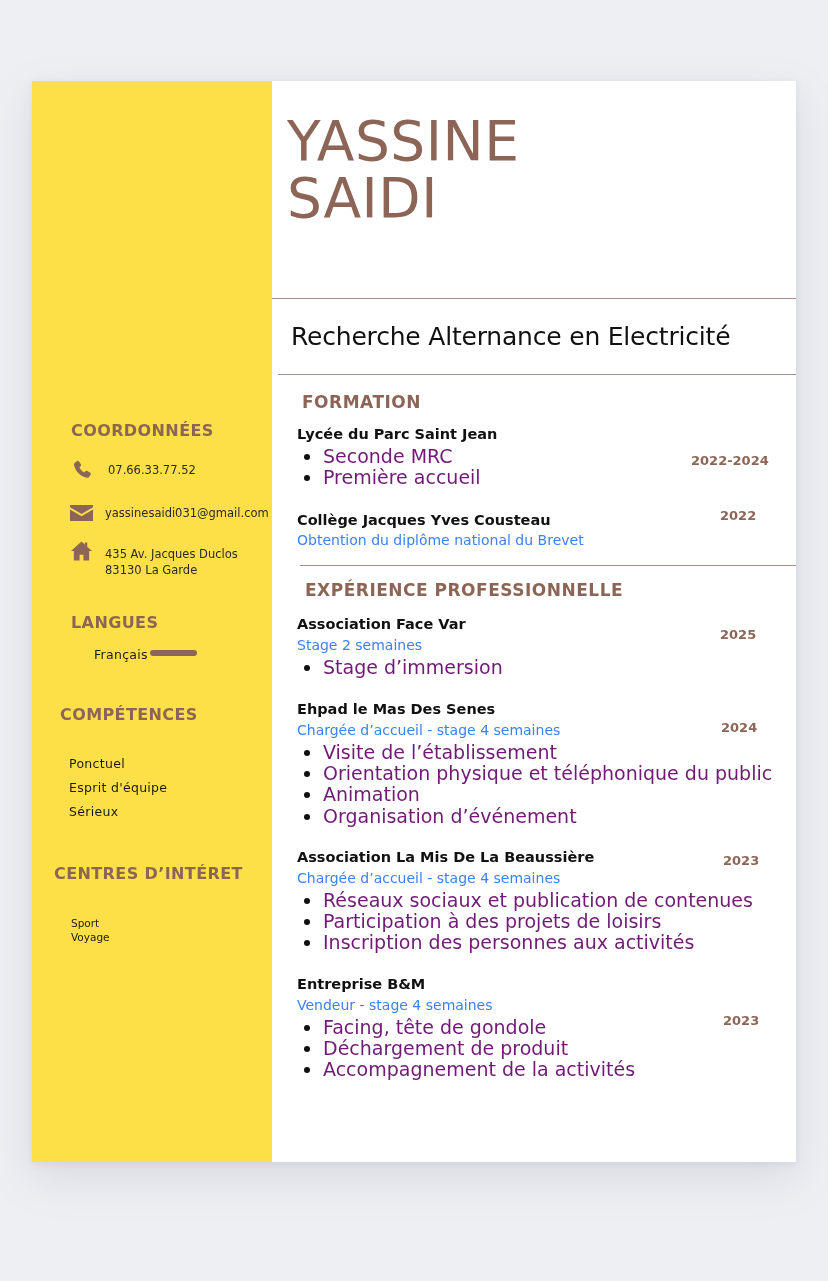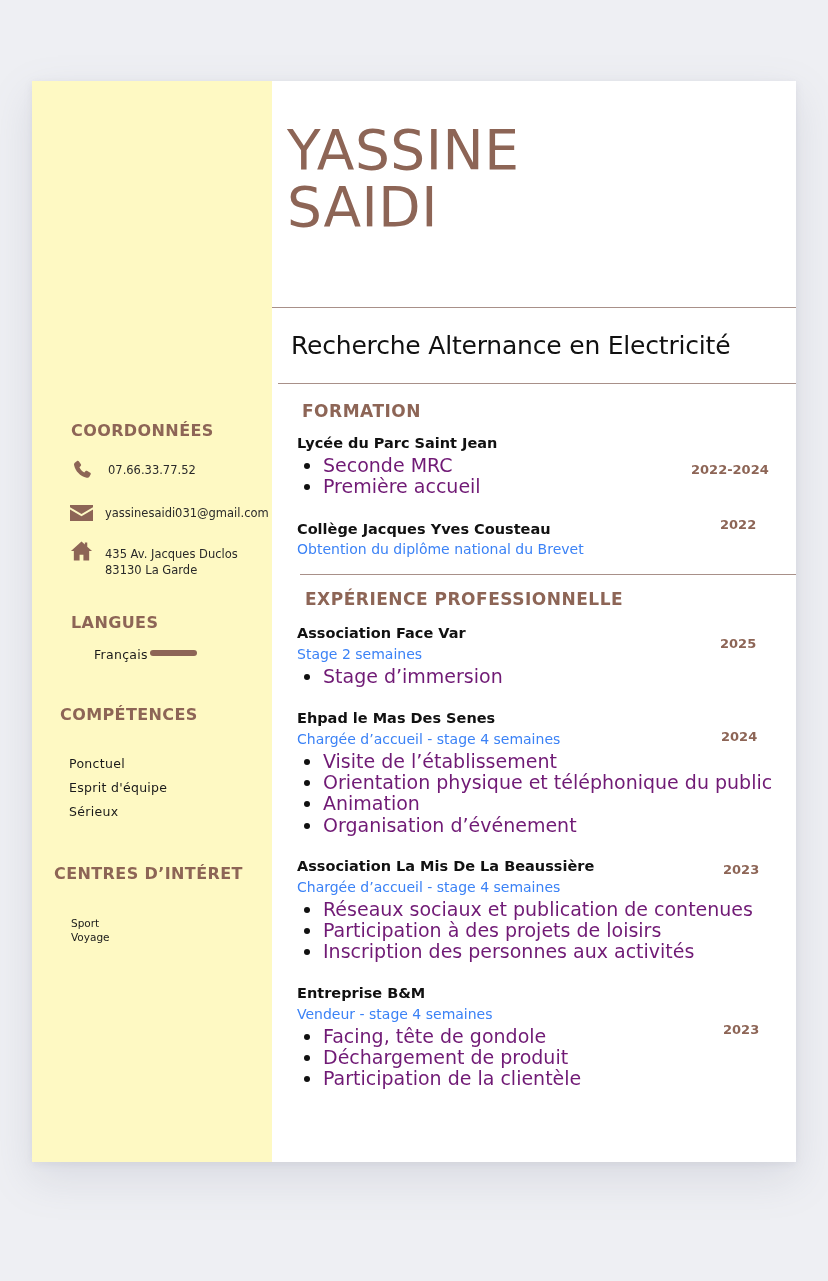--- a/index.html
+++ b/index.html
@@ -14,25 +14,25 @@
     position: absolute;
     left: 32px; top: 81px;
     width: 764px; height: 1081px;
     background: #ffffff;
     box-shadow: 0 16px 40px rgba(120,125,150,0.18), 0 2px 8px rgba(120,125,150,0.12);
   }
   .sidebar {
     position: absolute;
     left: 0; top: 0;
     width: 240px; height: 1081px;
-    background: #fef9c3;
+    background: #fde047;
   }
   .main {
     position: absolute;
-    left: 240px; top: 12px;
+    left: 240px; top: 3px;
     width: 524px; height: 839px;
     background: #ffffff;
   }
 
   
   .name-line {
     position: absolute;
     left: 15px;
     font-family: "DejaVu Sans", sans-serif;
     font-size: 55px;
@@ -237,17 +237,17 @@
       <li>Participation à des projets de loisirs</li>
       <li>Inscription des personnes aux activités</li>
     </ul>
     <div class="year" style="left:451px; top:769px;">2023</div>
 
     <div class="entry-title" style="top:892px;">Entreprise B&amp;M</div>
     <div class="entry-sub" style="top:913px;">Vendeur - stage 4 semaines</div>
     <ul class="bullets" style="top:933px;">
       <li>Facing, tête de gondole</li>
       <li>Déchargement de produit</li>
-      <li>Participation de la clientèle</li>
+      <li>Accompagnement de la activités</li>
     </ul>
     <div class="year" style="left:451px; top:929px;">2023</div>
   </main>
 </div>
 
 </body></html>

